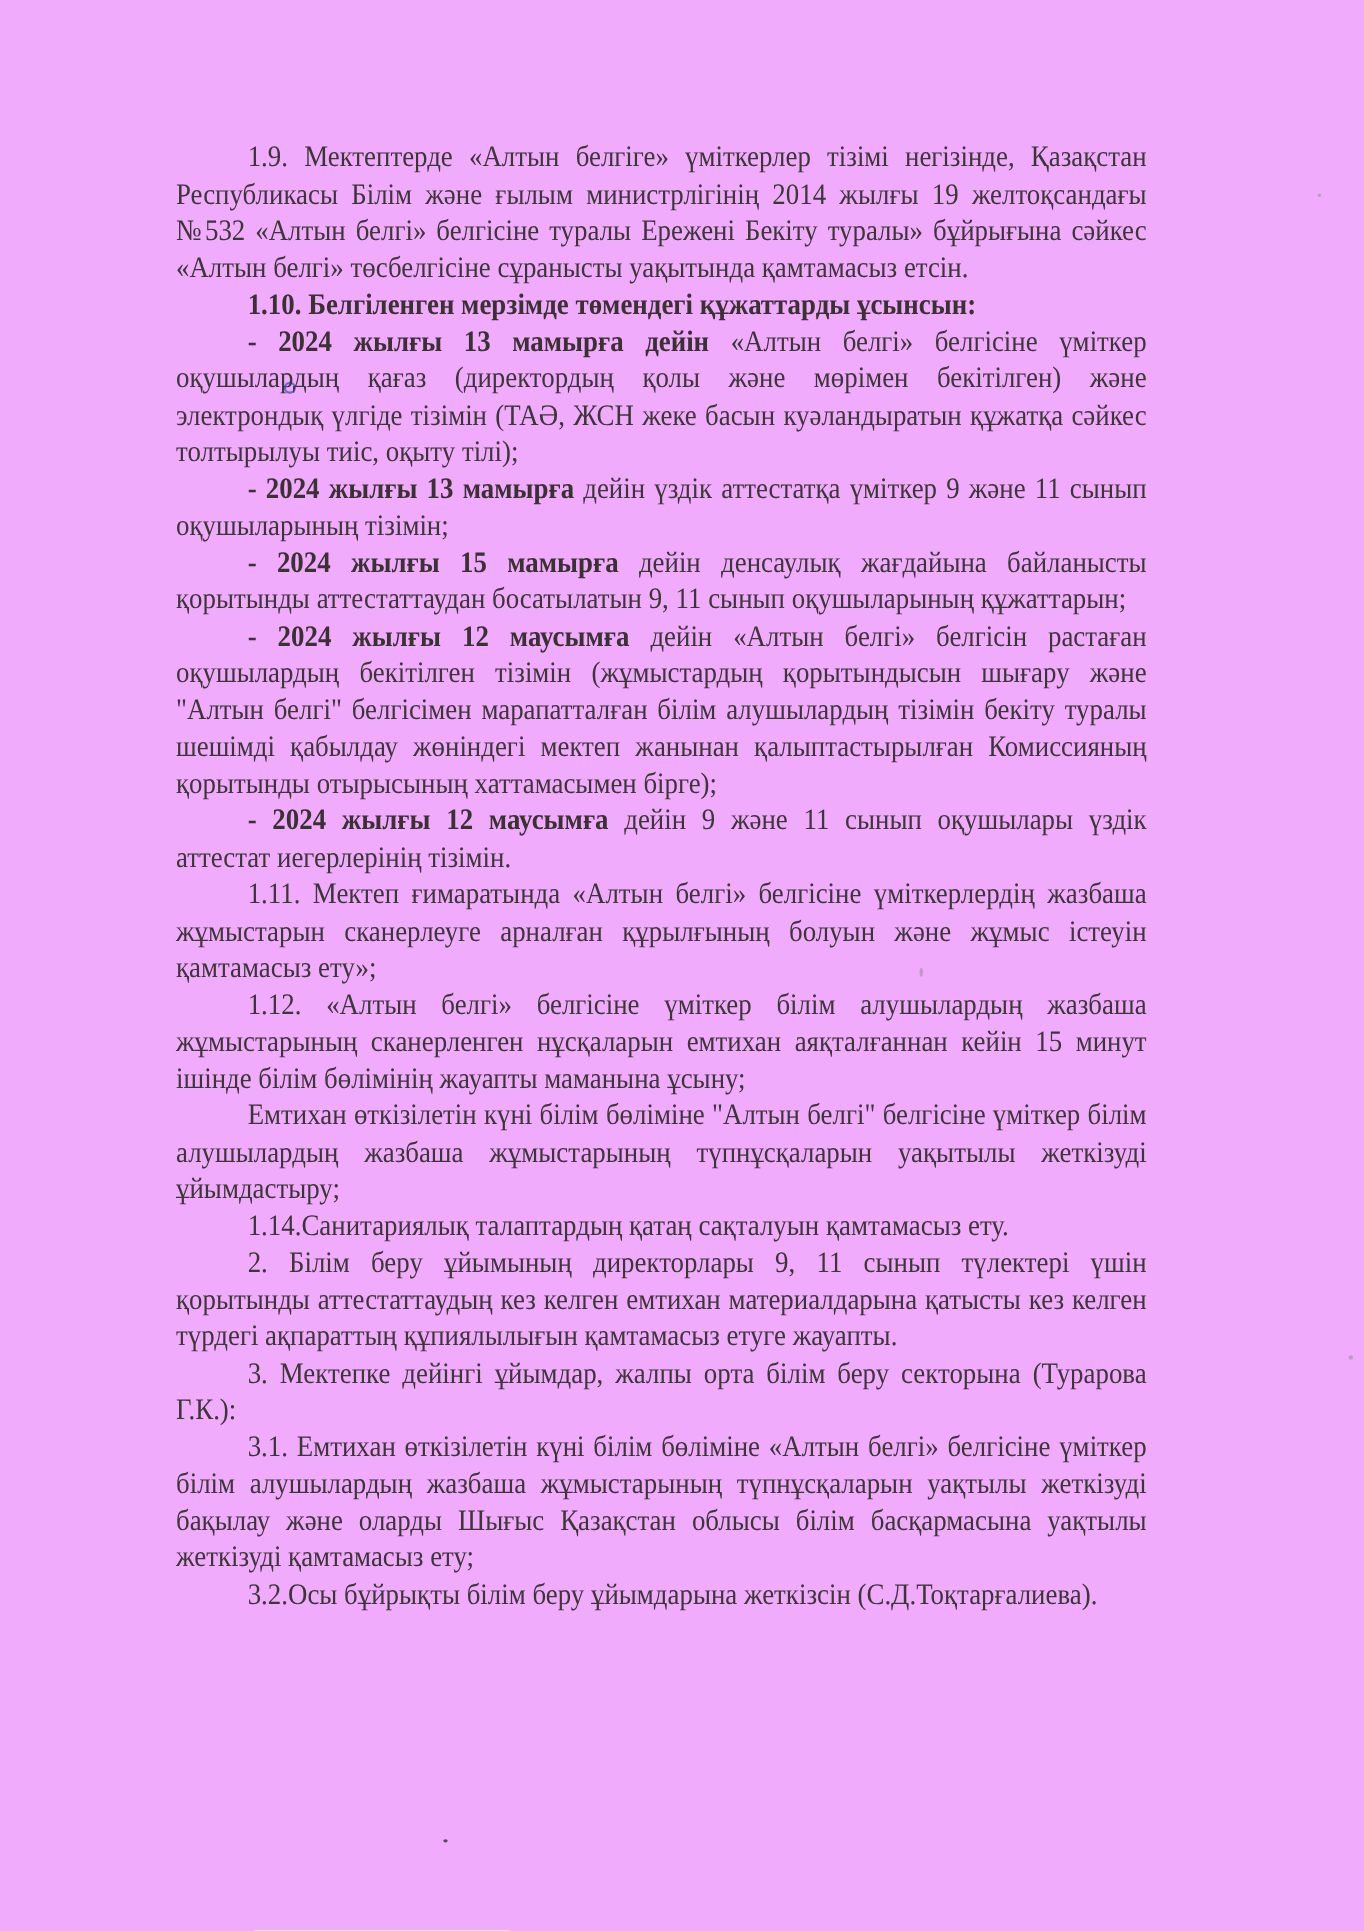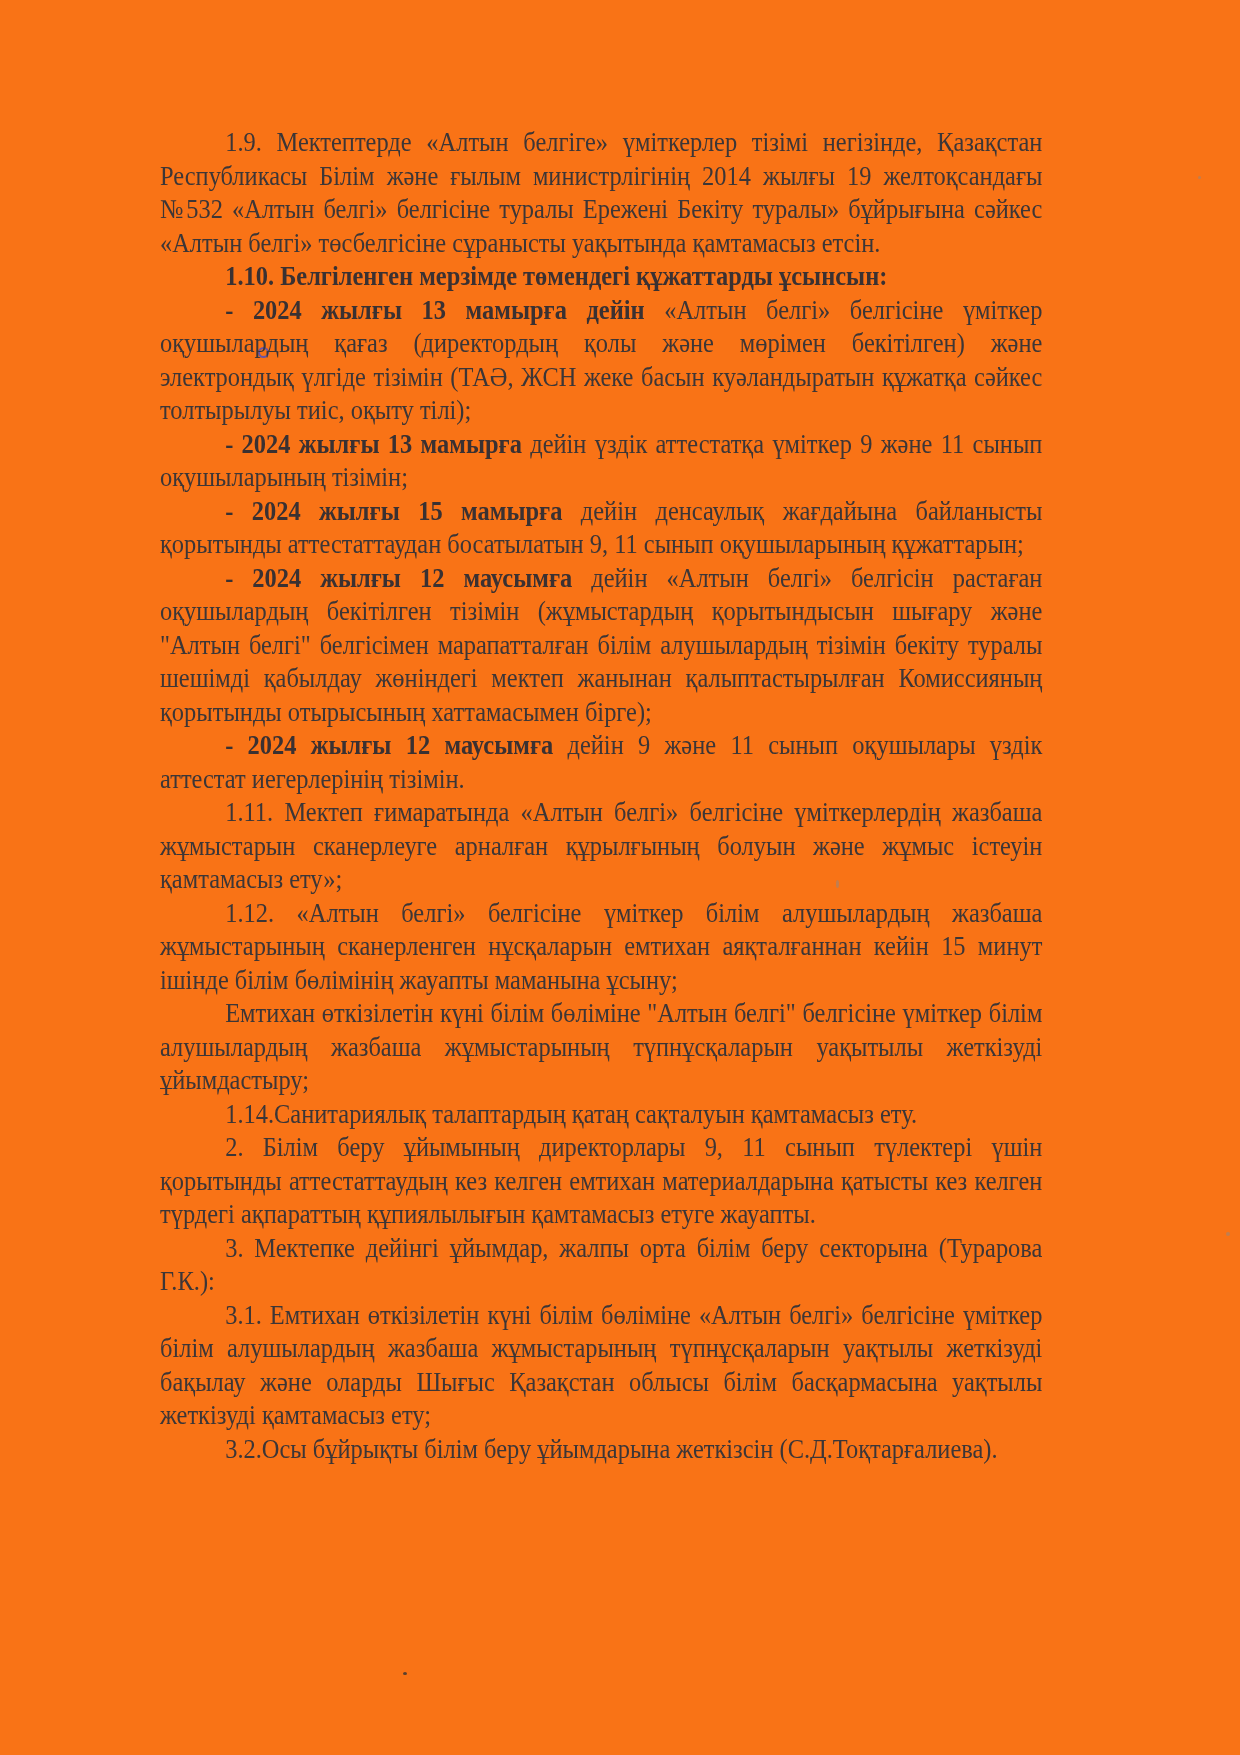--- a/index.html
+++ b/index.html
@@ -1,19 +1,19 @@
 <!DOCTYPE html>
 <html><head>
   <meta charset="utf-8">
   <style>
     html, body { margin: 0; padding: 0; background: #fdfdfd; }
     body { width: 1240px; height: 1755px; position: relative; overflow: hidden; }
     .page {
       position: absolute; left: 0; top: 0; width: 1240px; height: 1755px;
-      background: #f97316;
+      background: #f0abfc;
     }
     .content {
       position: absolute;
       left: 160px; top: 126px; width: 975px;
       font-family: "Liberation Serif", "DejaVu Serif", serif;
       font-size: 27px;
       line-height: 33.5px;
       color: #3c3637;
       text-align: justify;
       transform: scaleX(0.905);

